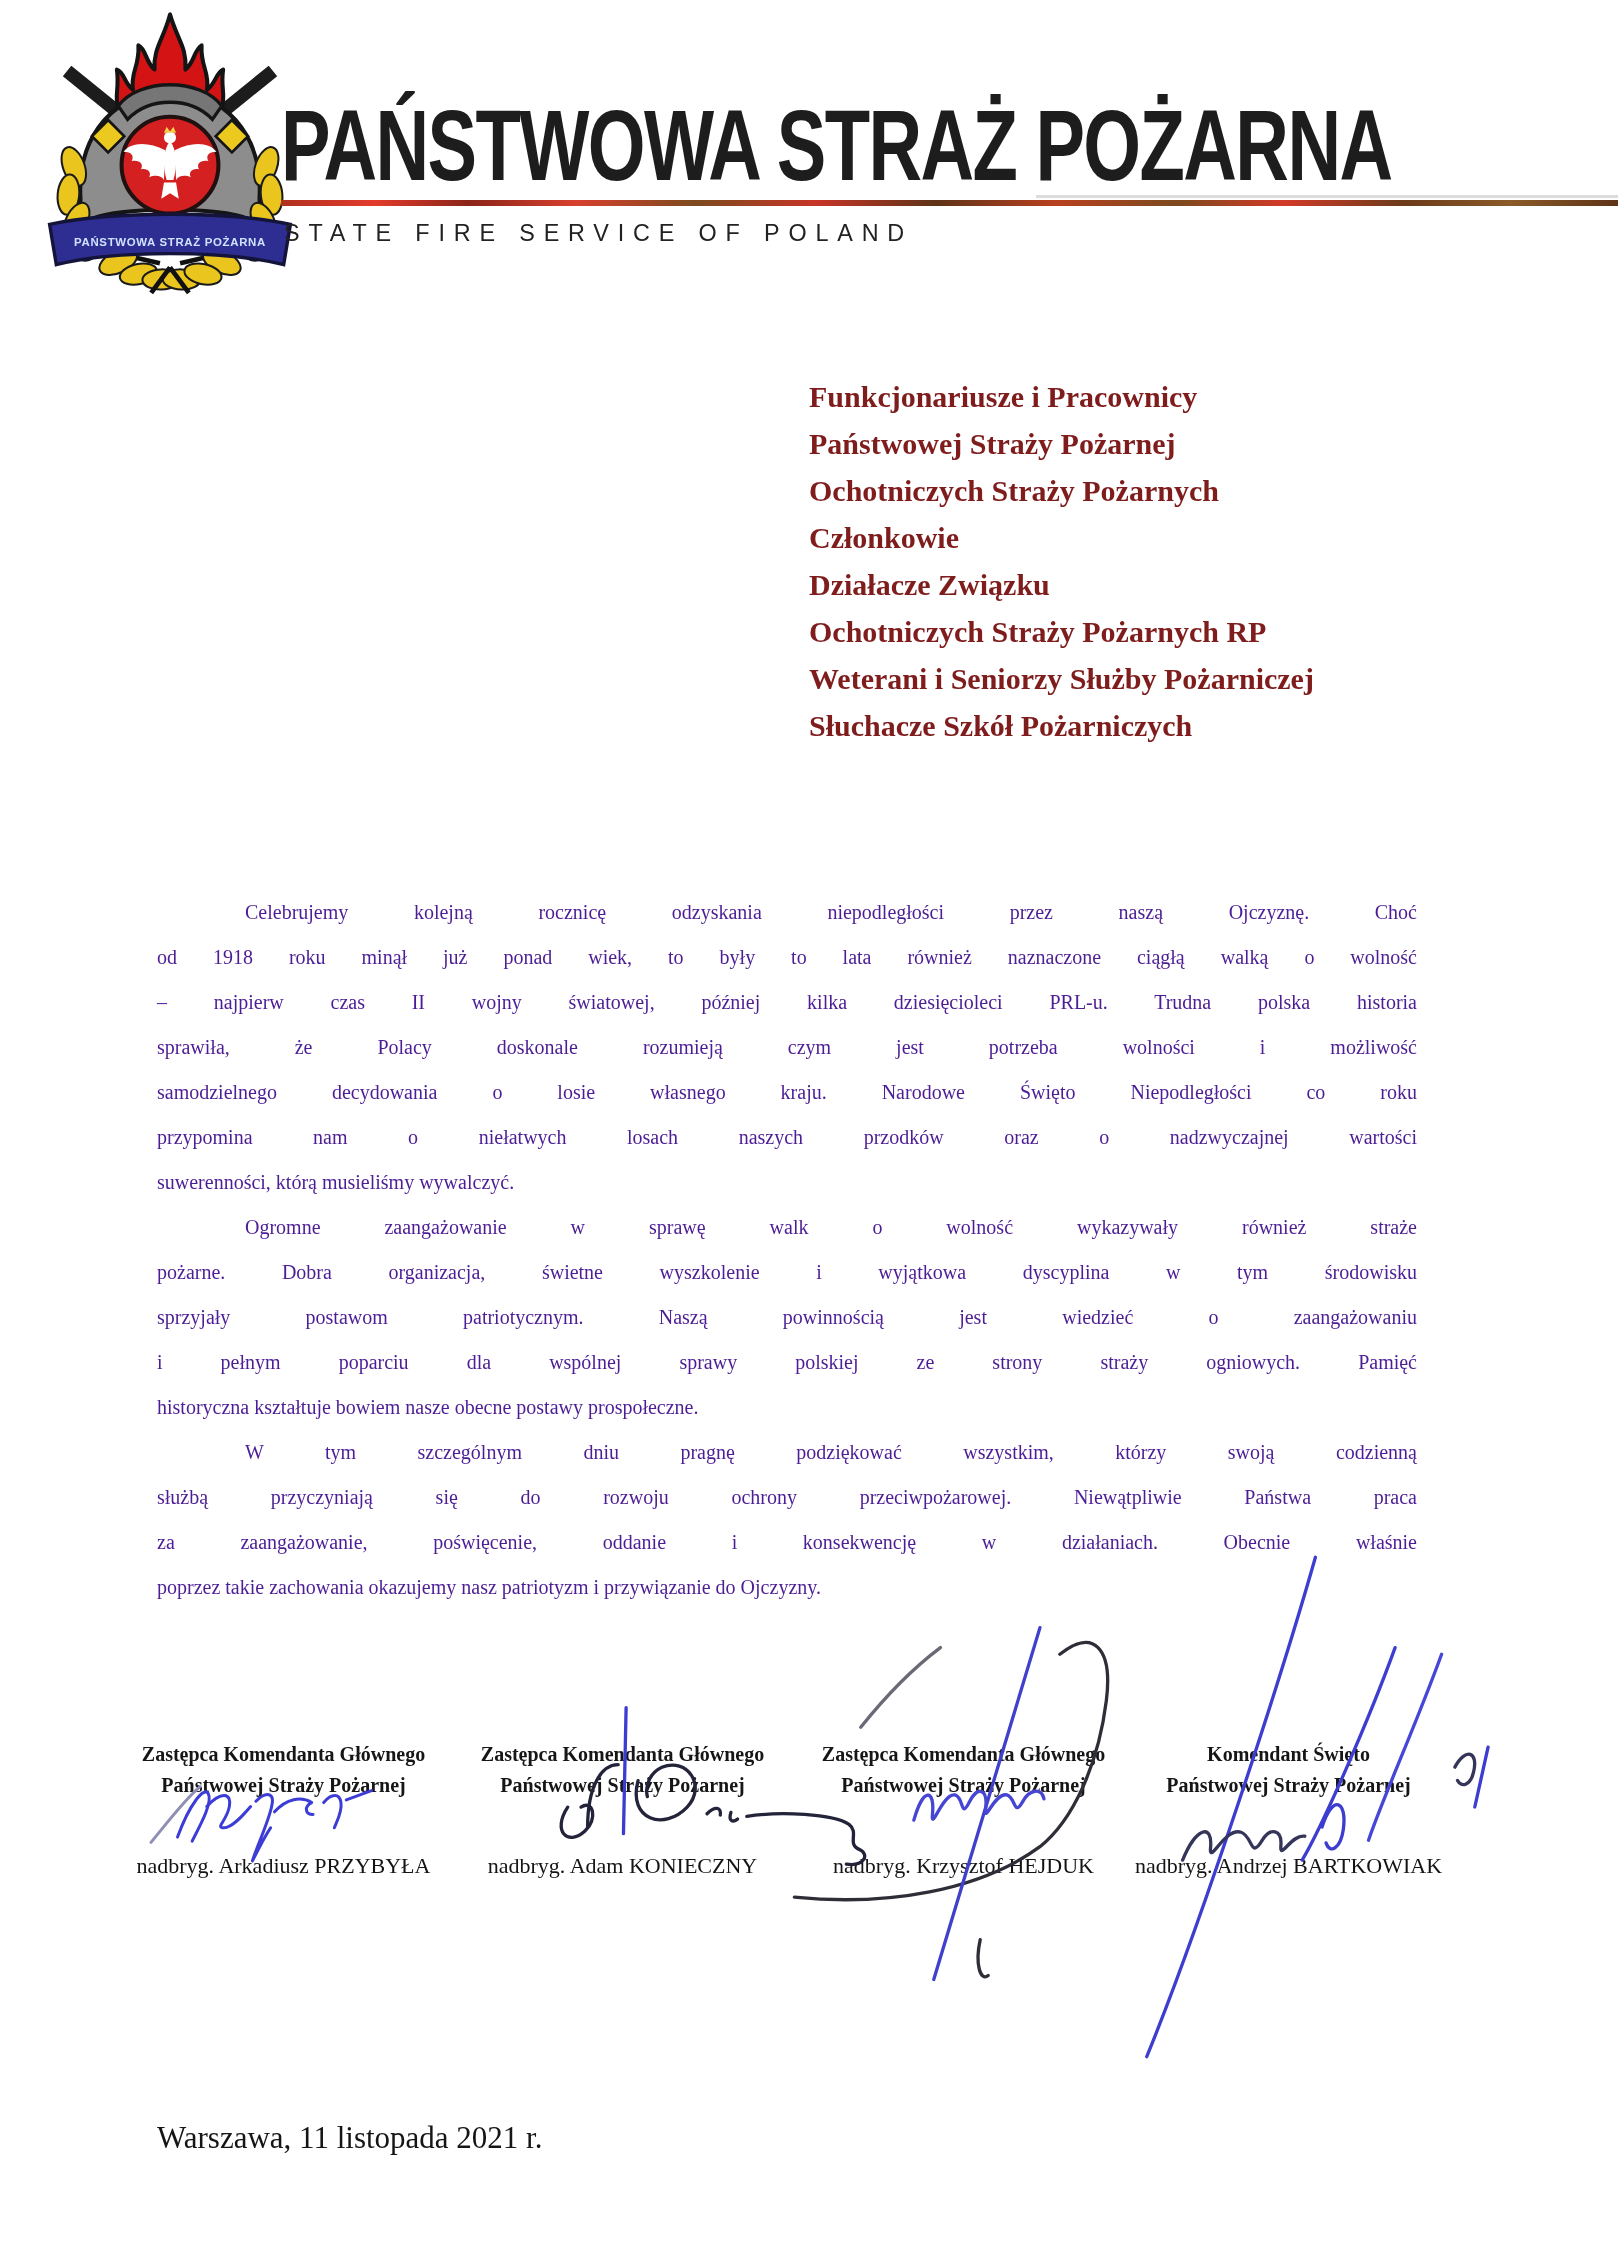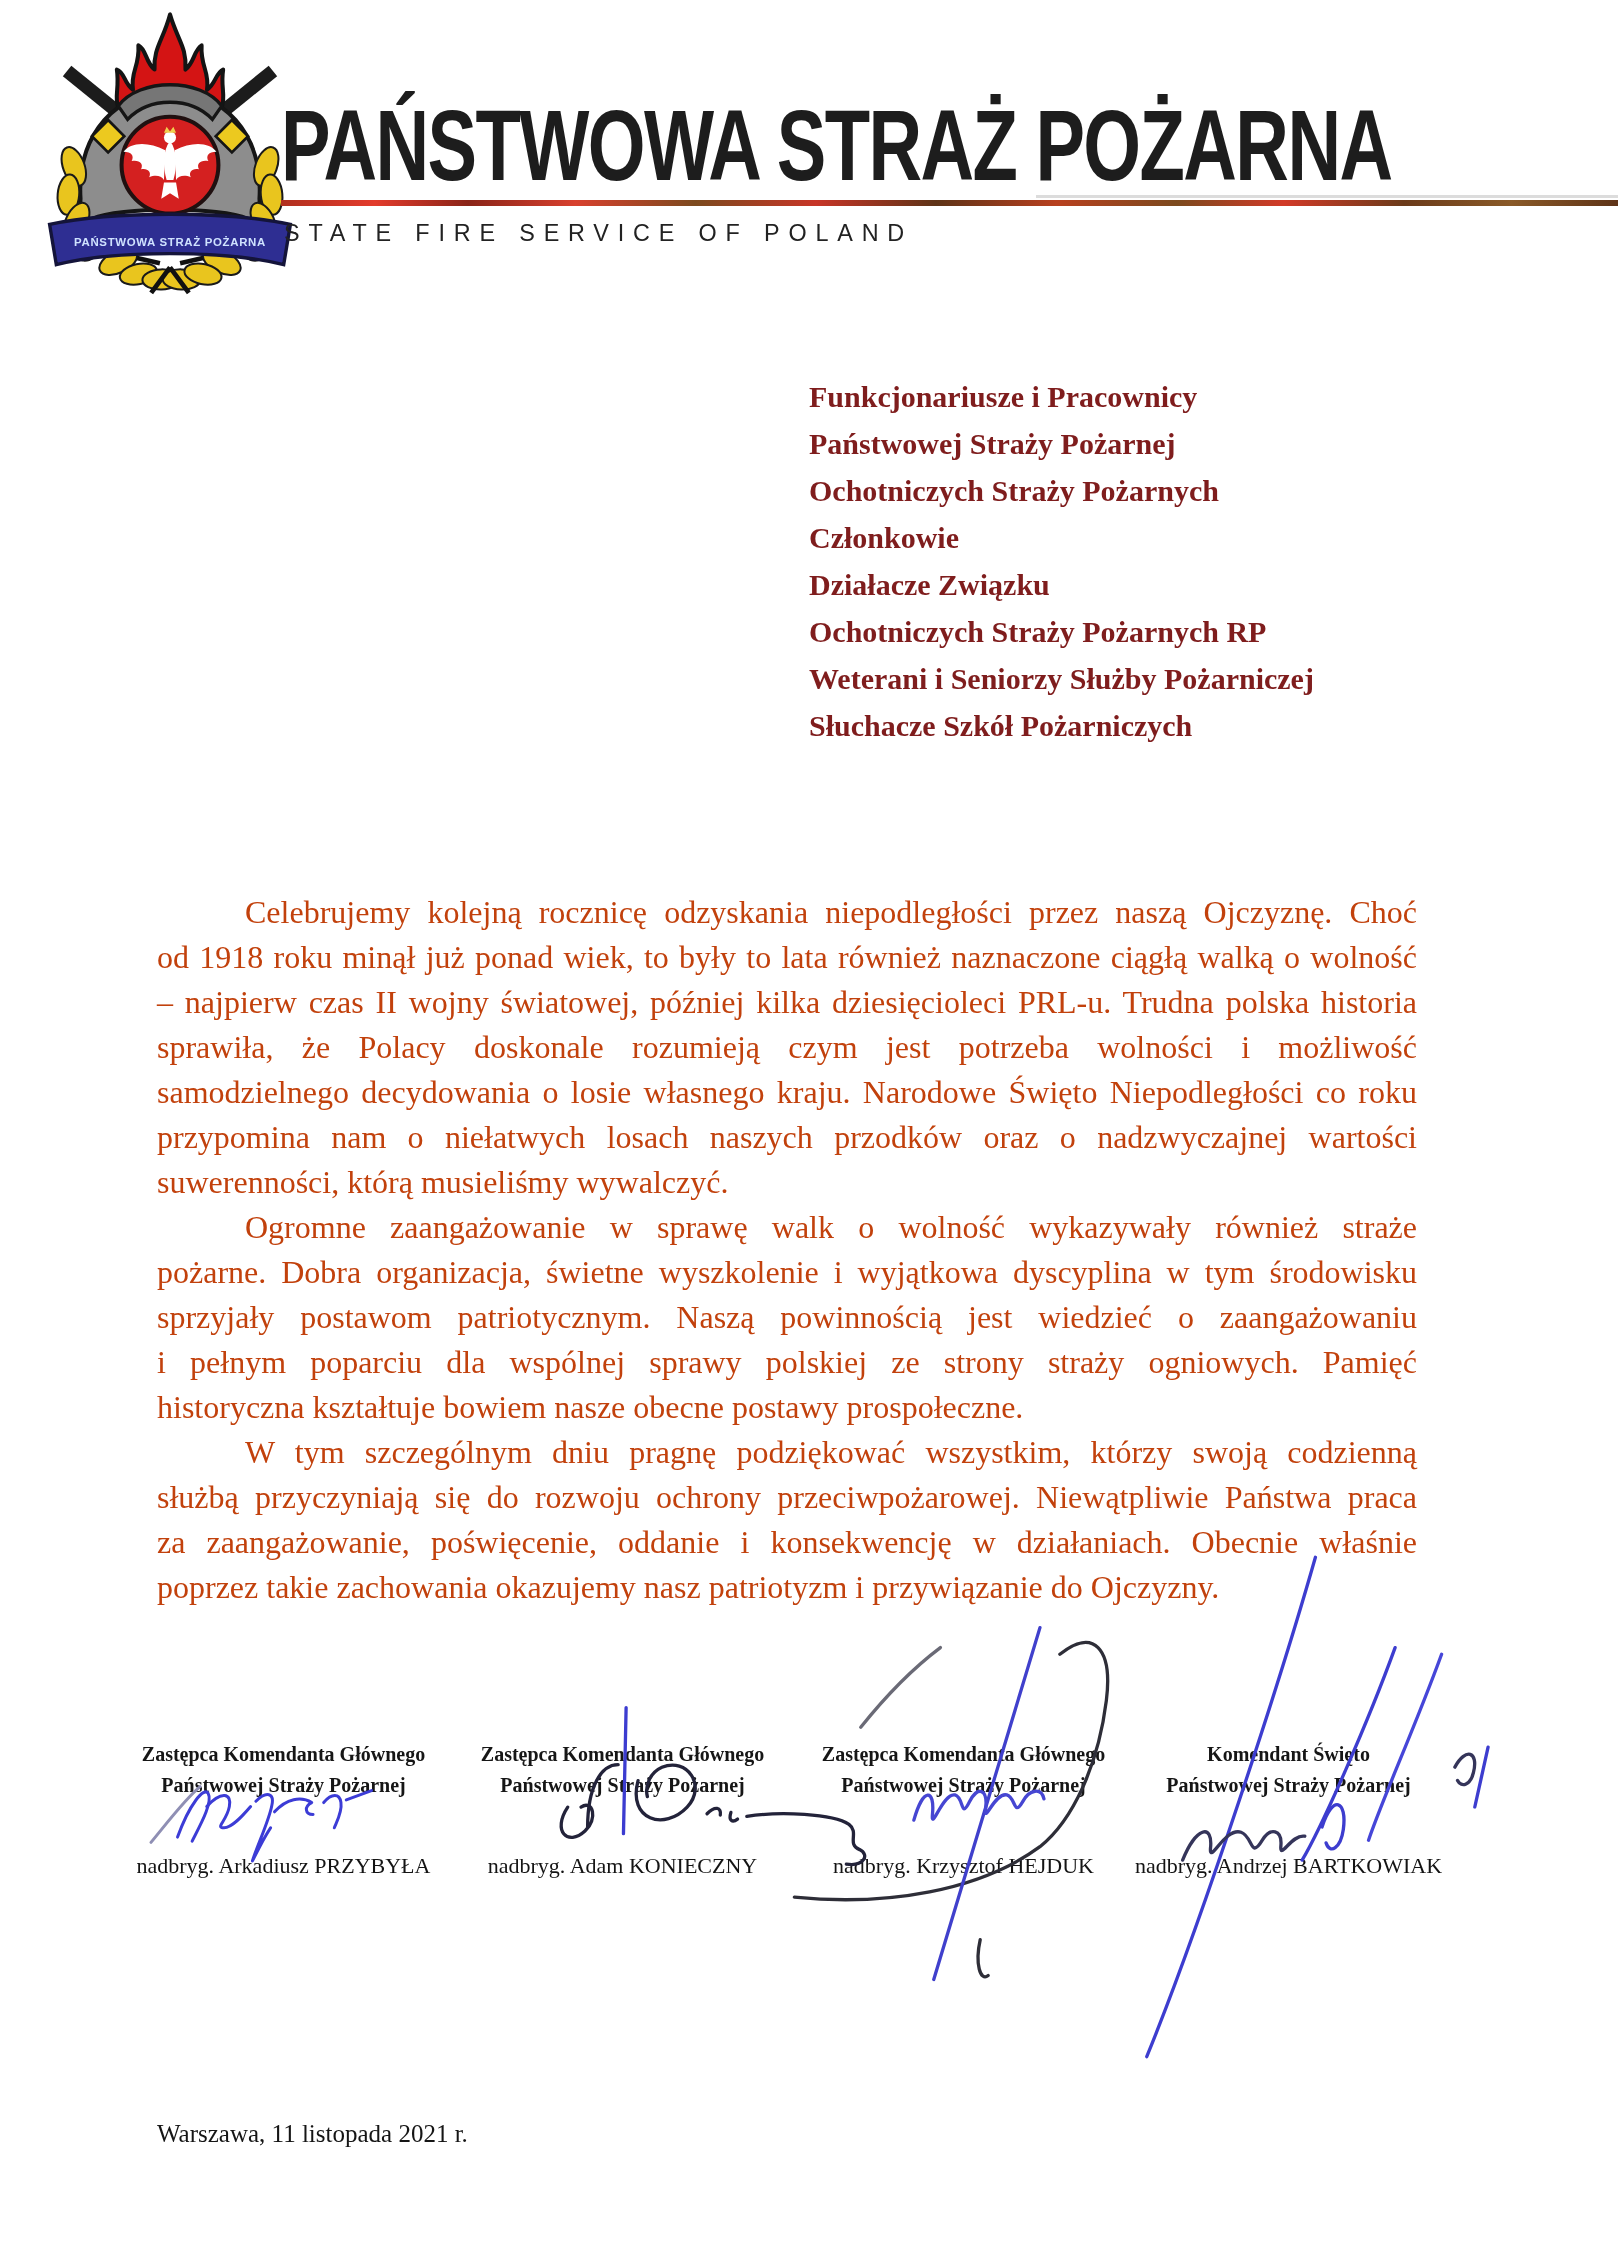--- a/index.html
+++ b/index.html
@@ -34,37 +34,37 @@
     letter-spacing:9.3px; color:#222; transform:scale(0.95,1); transform-origin:0 0;
   }
 
   
   .addressee { position:absolute; left:809px; top:373px; width:664px; }
   .addr-line { font-size:30px; font-weight:bold; line-height:47px; color:#7f1d1d; }
 
   
   .letter-body { position:absolute; left:157px; top:890px; width:1260px; }
   .body-line {
-    font-size:32px; line-height:45px; color:#c2410c;
+    font-size:20px; line-height:45px; color:#4c1d95;
     text-align:justify; text-align-last:justify; -moz-text-align-last:justify;
   }
   .body-line.first { padding-left:88px; }
   .body-line.last { text-align-last:auto; -moz-text-align-last:auto; }
 
   
   .sig-col { position:absolute; top:1739px; width:345px; text-align:center; }
   .sig-col.c1 { left:111px; }  .sig-col.c2 { left:450px; }
   .sig-col.c3 { left:791px; } .sig-col.c4 { left:1116px; }
   .sig-title { font-size:20px; font-weight:bold; line-height:31px; color:#161616; }
   .sig-name  { margin-top:52px; font-size:22px; font-weight:normal; color:#141414; white-space:nowrap; }
   .scribble { position:absolute; pointer-events:none; }
   .scribble path { fill:none; stroke-linecap:round; stroke-linejoin:round; }
 
   
-  .dateline { position:absolute; left:157px; top:2120px; font-size:25px; color:#151515; }
+  .dateline { position:absolute; left:157px; top:2120px; font-size:31px; color:#151515; }
 </style>
 </head>
 <body>
 
 <div class="page">
 
   <svg class="emblem" viewBox="0 0 390 440">
 
     <g stroke="#1c1c1c" stroke-width="20">
       <line x1="42" y1="98" x2="348" y2="346"></line>

